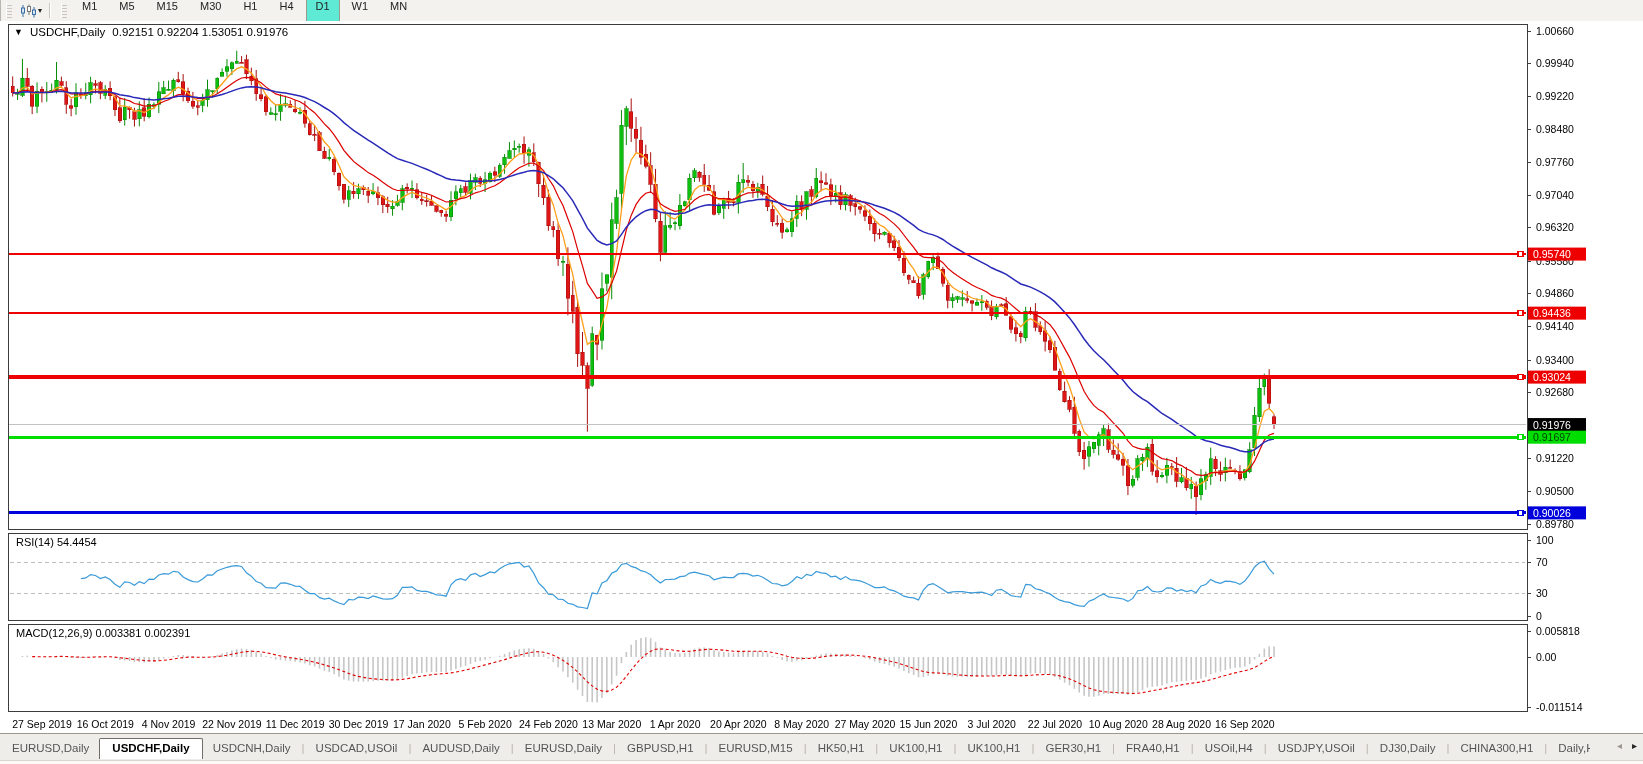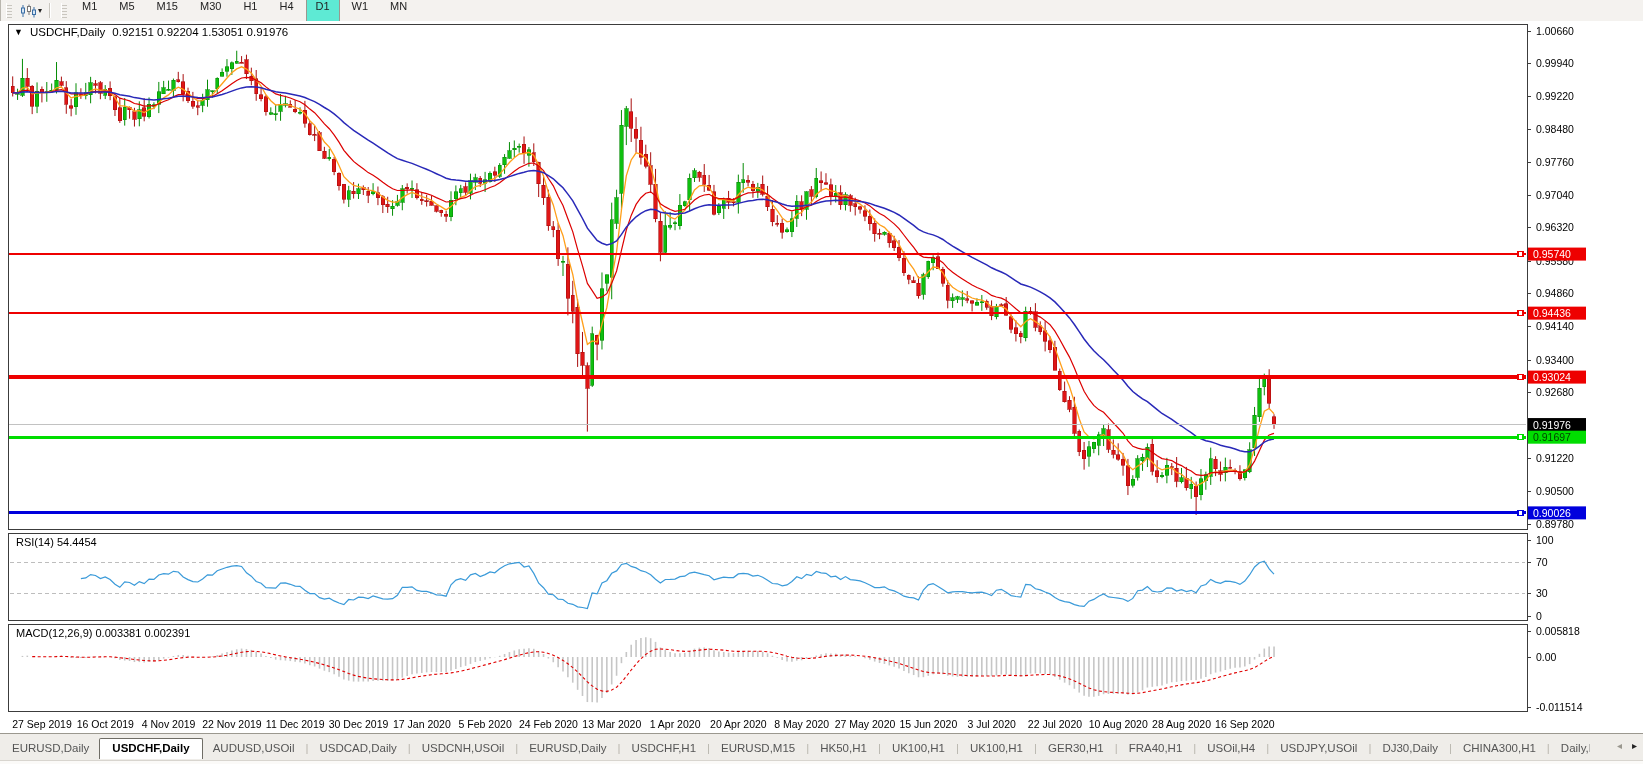--- a/index.html
+++ b/index.html
@@ -972,29 +972,29 @@
       <text x="1118.27" y="707" font-size="10.5" font-family="Liberation Sans, sans-serif" fill="#000" text-anchor="middle">10 Aug 2020</text>
       <text x="1181.58" y="707" font-size="10.5" font-family="Liberation Sans, sans-serif" fill="#000" text-anchor="middle">28 Aug 2020</text>
       <text x="1244.89" y="707" font-size="10.5" font-family="Liberation Sans, sans-serif" fill="#000" text-anchor="middle">16 Sep 2020</text>
     </svg>
 </div>
 
 <div class="tabs">
   <div class="tab-strip" id="tab-strip">
       <span class="tab">EURUSD,Daily</span>
       <span class="tab active">USDCHF,Daily</span>
-      <span class="tab">AUDUSD,USOil</span>
-      <span class="tab-sep">|</span>
-      <span class="tab">USDCAD,Daily</span>
-      <span class="tab-sep">|</span>
-      <span class="tab">USDCNH,USOil</span>
+      <span class="tab">USDCNH,Daily</span>
+      <span class="tab-sep">|</span>
+      <span class="tab">USDCAD,USOil</span>
+      <span class="tab-sep">|</span>
+      <span class="tab">AUDUSD,Daily</span>
       <span class="tab-sep">|</span>
       <span class="tab">EURUSD,Daily</span>
       <span class="tab-sep">|</span>
-      <span class="tab">USDCHF,H1</span>
+      <span class="tab">GBPUSD,H1</span>
       <span class="tab-sep">|</span>
       <span class="tab">EURUSD,M15</span>
       <span class="tab-sep">|</span>
       <span class="tab">HK50,H1</span>
       <span class="tab-sep">|</span>
       <span class="tab">UK100,H1</span>
       <span class="tab-sep">|</span>
       <span class="tab">UK100,H1</span>
       <span class="tab-sep">|</span>
       <span class="tab">GER30,H1</span>

